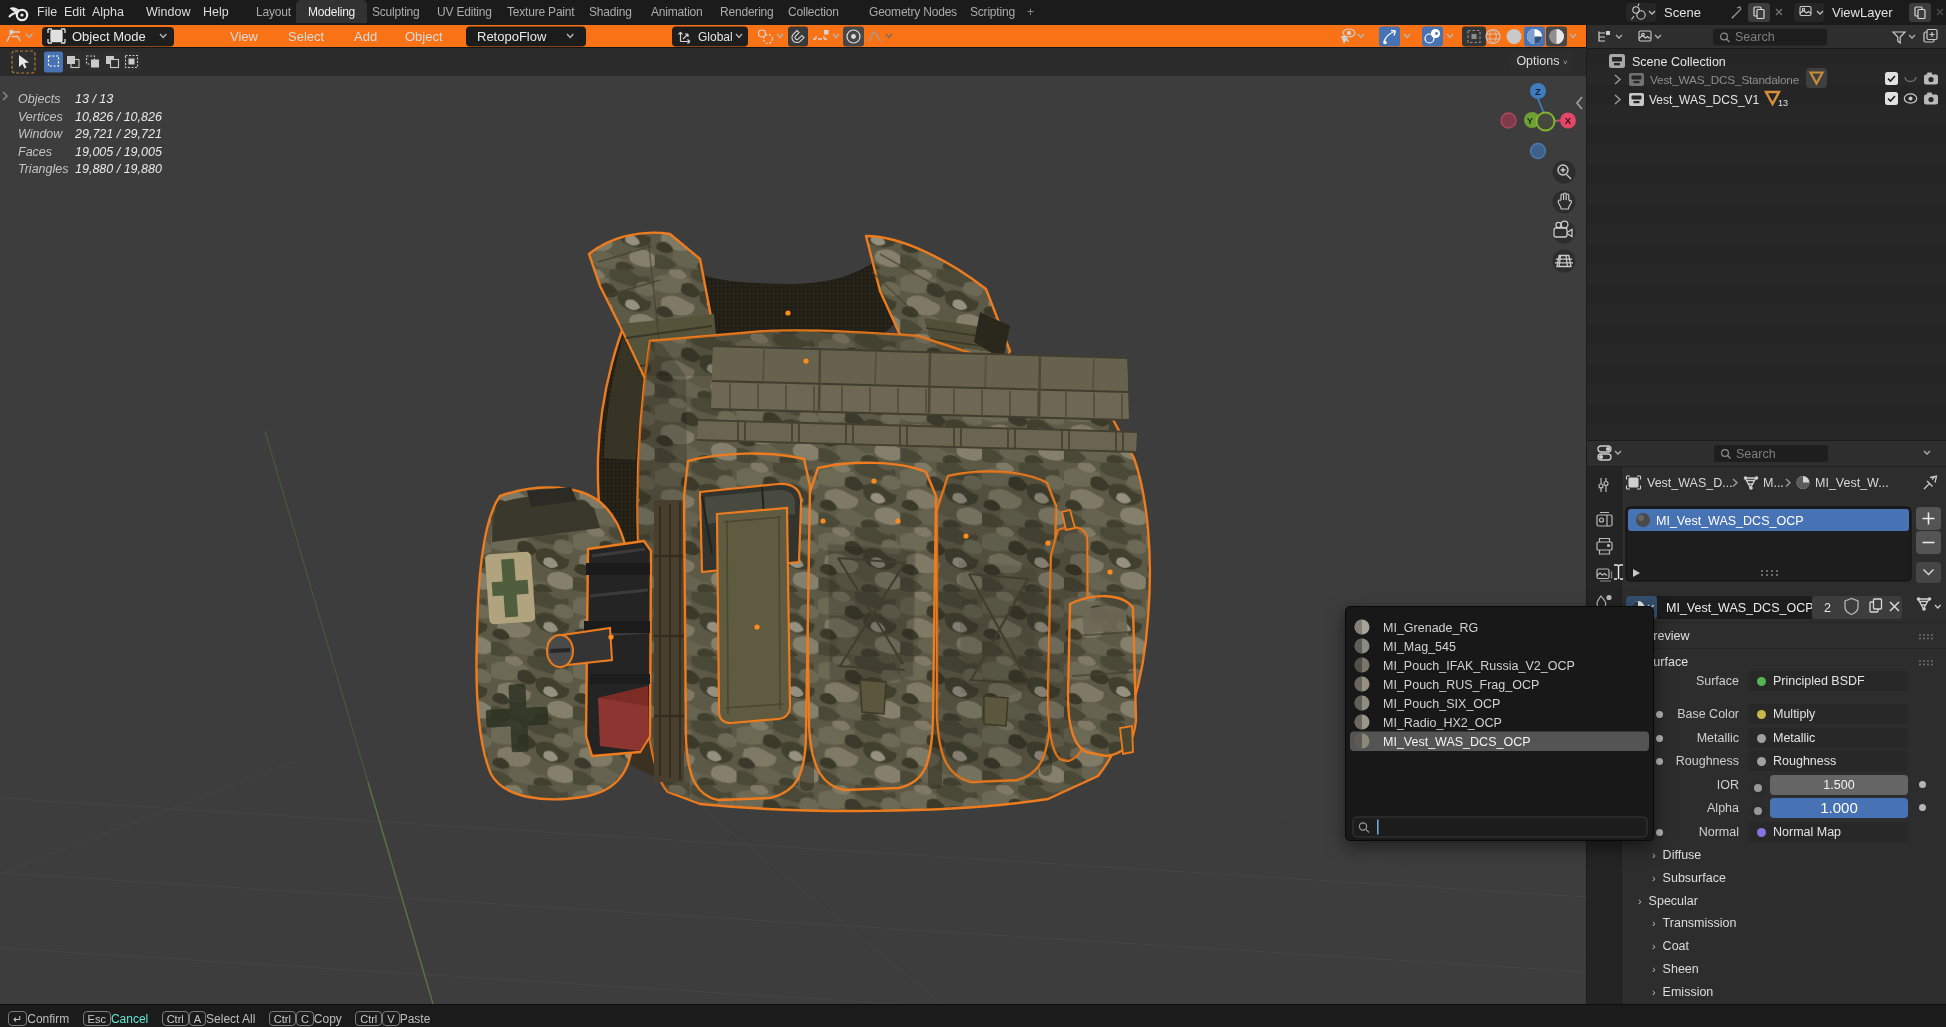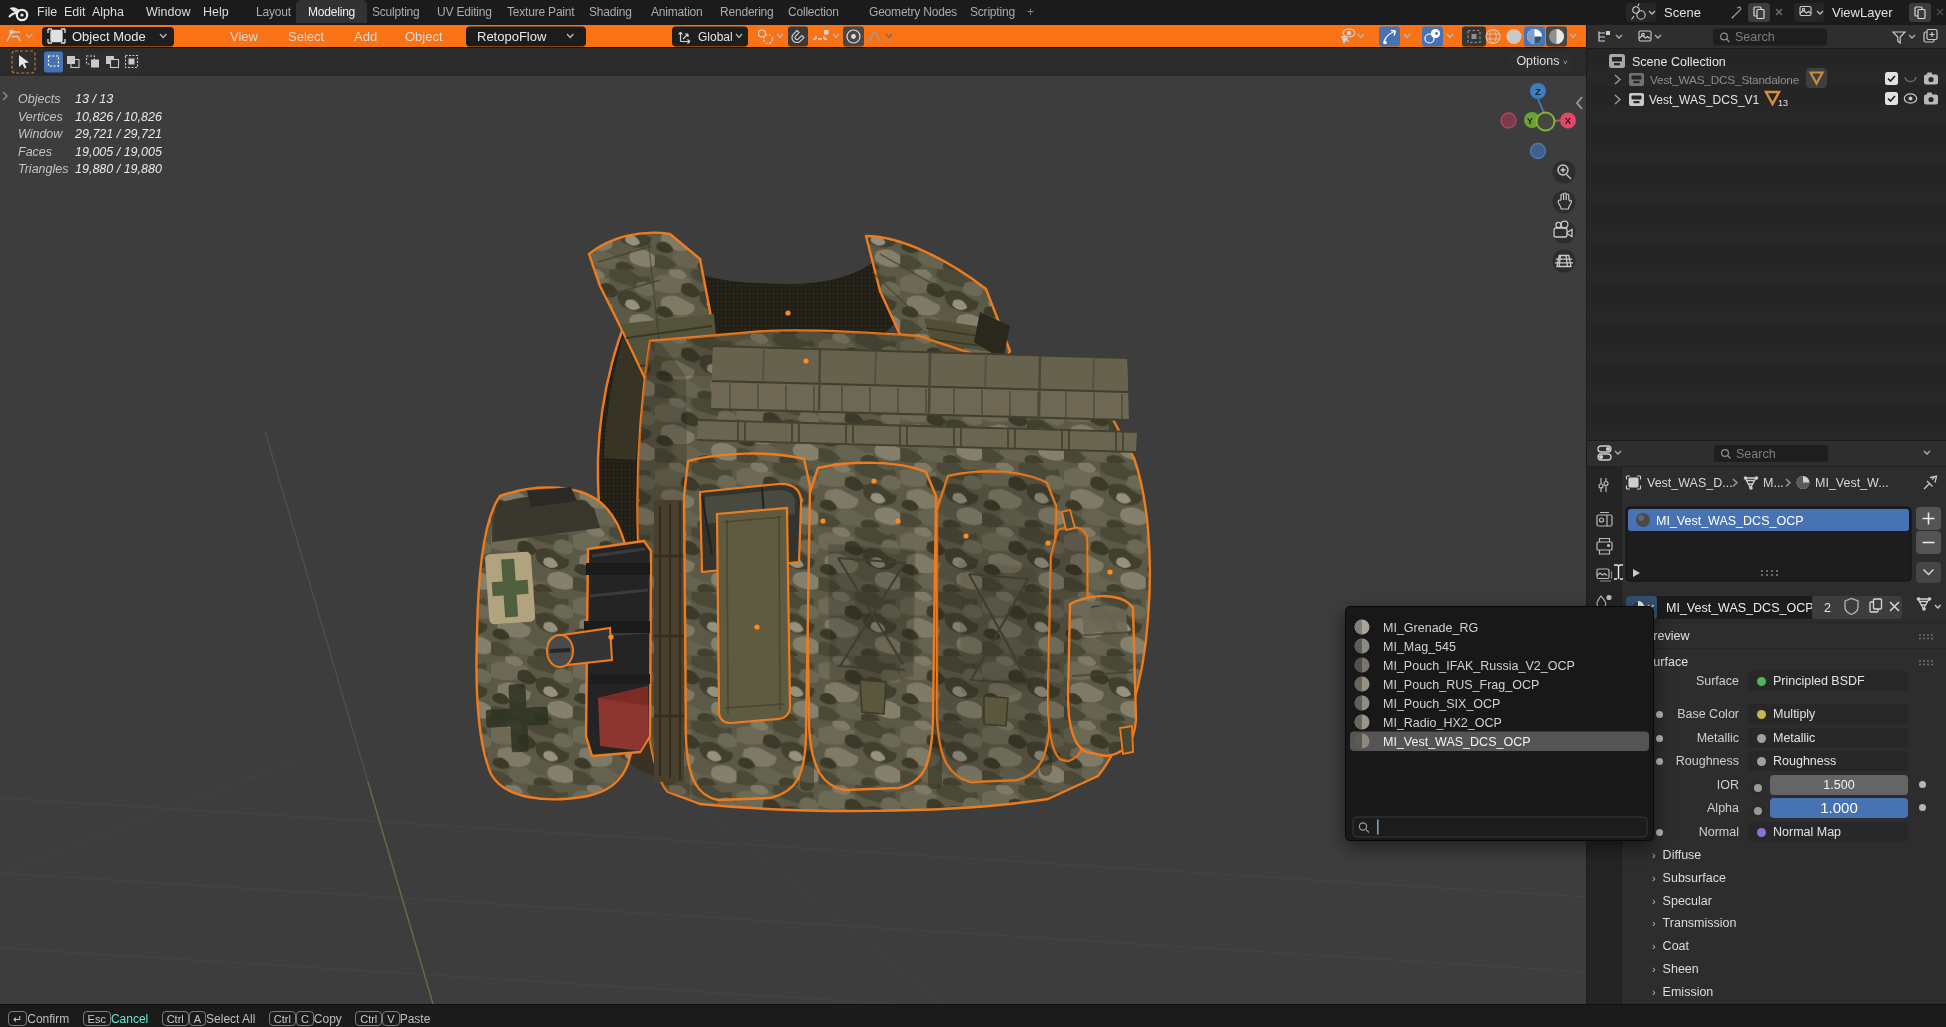--- a/index.html
+++ b/index.html
@@ -680,21 +680,21 @@
     <span class="abs dot" style="left:332px;top:363px;width:7px;height:7px;background:#b5b5b5"></span>
     <div class="abs lbl" style="left:60px;top:384px;width:92px">Normal</div>
     <span class="abs dot" style="left:69px;top:388px;width:7px;height:7px;background:#b5b5b5"></span>
     <div class="abs wfield" style="left:161px;top:381px;width:160px;height:20px">
       <span class="abs dot" style="left:9px;top:6px;width:9px;height:9px;background:#8673e0"></span>
       <span class="abs" style="left:25px;top:2.5px">Normal Map</span>
       </div>
 
     <div class="abs sect" style="left:65px;top:407px"><span class="chev" style="font-size:11px;color:#b9b9b9">›</span>&nbsp;&nbsp;Diffuse</div>
     <div class="abs sect" style="left:65px;top:430px"><span class="chev" style="font-size:11px;color:#b9b9b9">›</span>&nbsp;&nbsp;Subsurface</div>
-    <div class="abs sect" style="left:65px;top:452.5px"><span class="chev" style="font-size:11px;color:#b9b9b9">›</span>&nbsp;&nbsp;Specular</div>
+    <div class="abs sect" style="left:51px;top:452.5px"><span class="chev" style="font-size:11px;color:#b9b9b9">›</span>&nbsp;&nbsp;Specular</div>
     <div class="abs sect" style="left:65px;top:475px"><span class="chev" style="font-size:11px;color:#b9b9b9">›</span>&nbsp;&nbsp;Transmission</div>
     <div class="abs sect" style="left:65px;top:498px"><span class="chev" style="font-size:11px;color:#b9b9b9">›</span>&nbsp;&nbsp;Coat</div>
     <div class="abs sect" style="left:65px;top:521px"><span class="chev" style="font-size:11px;color:#b9b9b9">›</span>&nbsp;&nbsp;Sheen</div>
     <div class="abs sect" style="left:65px;top:543.5px"><span class="chev" style="font-size:11px;color:#b9b9b9">›</span>&nbsp;&nbsp;Emission</div>
 
     <svg class="abs" width="14" height="18" style="left:24px;top:122px">
       <path d="M3 2 h3 M9 2 h3 M7.5 2 v14 M3 16 h3 M9 16 h3 M6 2 a2 2 0 0 1 1.5 1 M9 2 a2 2 0 0 0 -1.5 1" stroke="#e8e8e8" stroke-width="1.4" fill="none"></path>
     </svg>
   </div>
 

